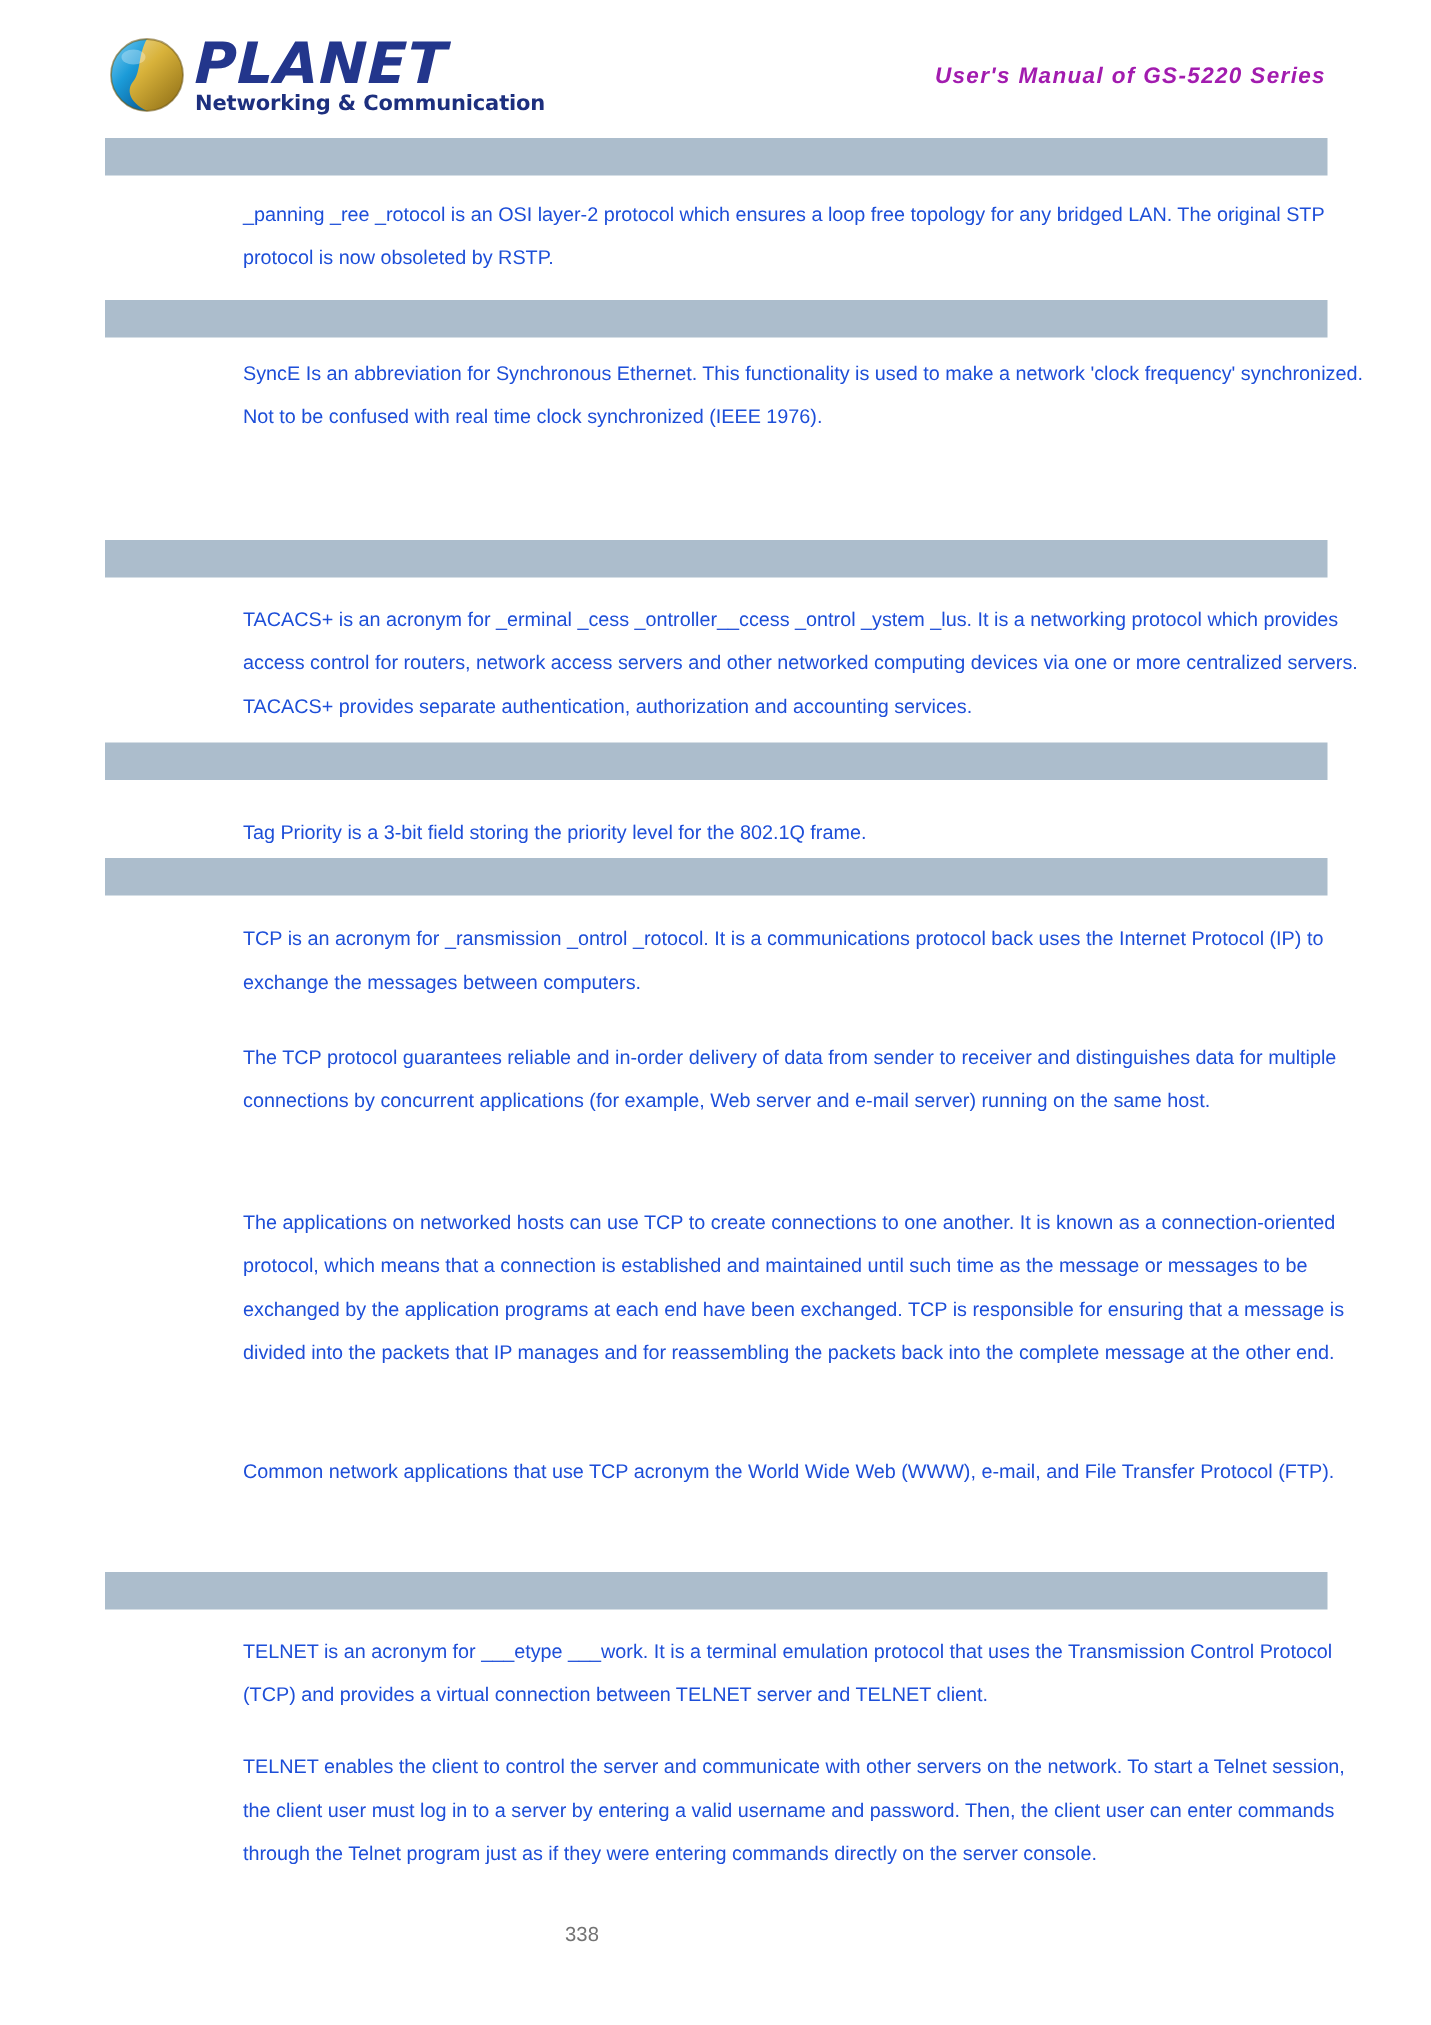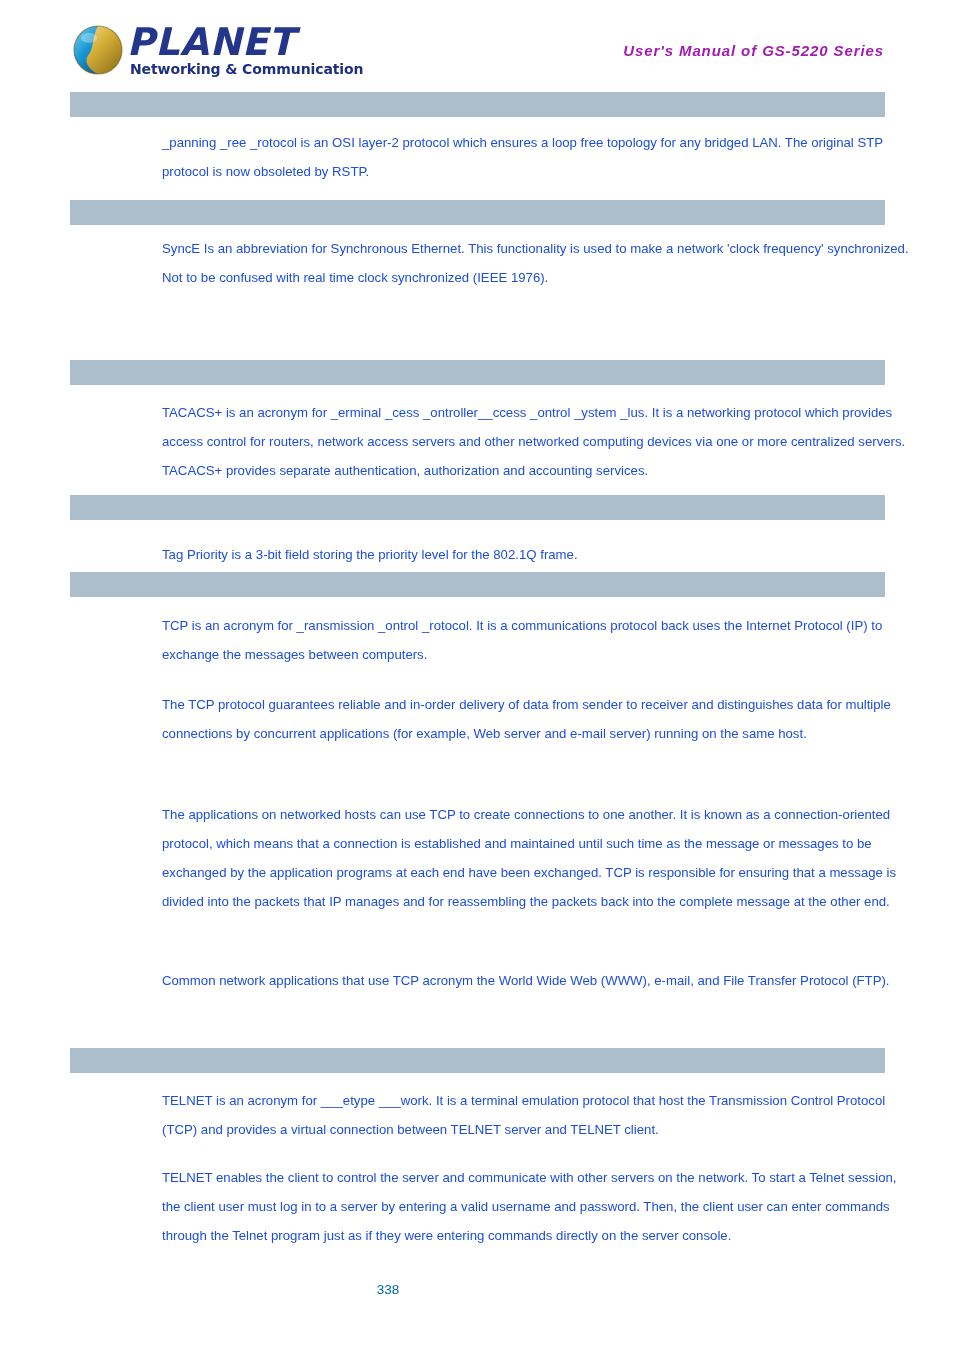--- a/index.html
+++ b/index.html
@@ -121,21 +121,21 @@
   }
 
   .page-number {
     position: absolute;
     left: 0;
     top: 1282px;
     width: 776px;
     text-align: center;
     font-family: "Liberation Sans", sans-serif;
     font-size: 13.5px;
-    color: #0369a1;
+    color: #737373;
   }
 </style>
 </head>
 <body>
 
 <div class="page">
 
   <div class="page-header">
 
     <div class="logo-block">
@@ -182,20 +182,20 @@
     <div class="section-bar" style="top:495px;"></div>
     <div class="para" style="top:540px;">Tag Priority is a 3-bit field storing the priority level for the 802.1Q frame.</div>
 
     <div class="section-bar" style="top:572px;"></div>
     <div class="para" style="top:611px;">TCP is an acronym for _ransmission _ontrol _rotocol. It is a communications protocol back uses the Internet Protocol (IP) to exchange the messages between computers.</div>
     <div class="para" style="top:690px;">The TCP protocol guarantees reliable and in-order delivery of data from sender to receiver and distinguishes data for multiple connections by concurrent applications (for example, Web server and e-mail server) running on the same host.</div>
     <div class="para" style="top:800px;">The applications on networked hosts can use TCP to create connections to one another. It is known as a connection-oriented protocol, which means that a connection is established and maintained until such time as the message or messages to be exchanged by the application programs at each end have been exchanged. TCP is responsible for ensuring that a message is divided into the packets that IP manages and for reassembling the packets back into the complete message at the other end.</div>
     <div class="para" style="top:966px;">Common network applications that use TCP acronym the World Wide Web (WWW), e-mail, and File Transfer Protocol (FTP).</div>
 
     <div class="section-bar" style="top:1048px;"></div>
-    <div class="para" style="top:1086px;">TELNET is an acronym for ___etype ___work. It is a terminal emulation protocol that host the Transmission Control Protocol (TCP) and provides a virtual connection between TELNET server and TELNET client.</div>
+    <div class="para" style="top:1086px;">TELNET is an acronym for ___etype ___work. It is a terminal emulation protocol that uses the Transmission Control Protocol (TCP) and provides a virtual connection between TELNET server and TELNET client.</div>
     <div class="para" style="top:1163px;">TELNET enables the client to control the server and communicate with other servers on the network. To start a Telnet session, the client user must log in to a server by entering a valid username and password. Then, the client user can enter commands through the Telnet program just as if they were entering commands directly on the server console.</div>
 
   </div>
 
   <div class="page-number">338</div>
 
 </div>
 
 </body></html>

